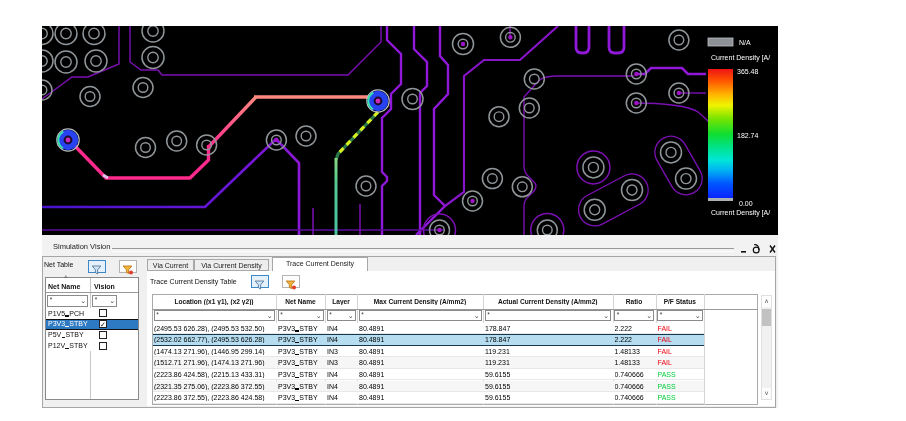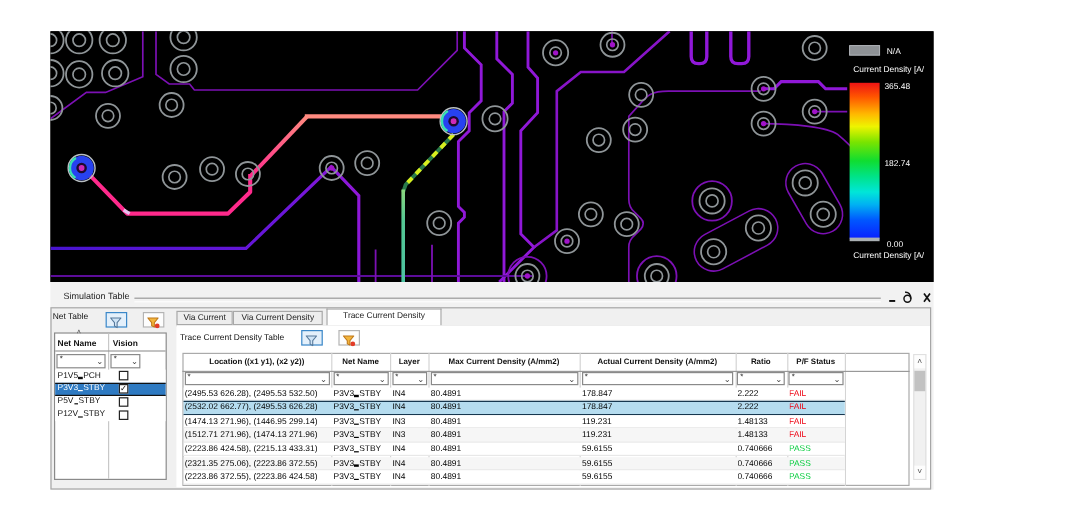--- a/index.html
+++ b/index.html
@@ -174,21 +174,21 @@
       <text x="697" y="19" fill="#fff" font-size="7" font-family="Liberation Sans,sans-serif">N/A</text>
       <text x="669" y="34" fill="#fff" font-size="7" font-family="Liberation Sans,sans-serif">Current Density [A/</text>
       <text x="695" y="48" fill="#fff" font-size="7" font-family="Liberation Sans,sans-serif">365.48</text>
       <rect x="666" y="43" width="25" height="130" fill="url(#cbar)"></rect>
       <rect x="666" y="172" width="25" height="3" fill="#aab0b4"></rect>
       <text x="695" y="112" fill="#fff" font-size="7" font-family="Liberation Sans,sans-serif">182.74</text>
       <text x="697" y="180" fill="#fff" font-size="7" font-family="Liberation Sans,sans-serif">0.00</text>
       <text x="669" y="189" fill="#fff" font-size="7" font-family="Liberation Sans,sans-serif">Current Density [A/</text>
     </svg></div>
 <div class="abs" style="left:42px;top:235px;width:736px;height:173px;background:#f2f2f2;"></div>
-<div class="abs" style="left:53px;top:242px;font-size:7.5px;color:#222;">Simulation Table</div>
+<div class="abs" style="left:53px;top:242px;font-size:7.5px;color:#222;">Simulation Vision</div>
 <div class="abs" style="left:112px;top:248px;width:622px;height:2px;border-top:1px solid #9a9a9a;border-bottom:1px solid #fdfdfd;"></div>
 <div class="abs" style="left:740px;top:241px;width:38px;height:12px;"><svg width="38" height="12" viewBox="0 0 38 12">
 <rect x="1" y="8" width="5" height="1.6" fill="#111"></rect>
 <g stroke="#111" fill="none" stroke-width="1.2">
         <circle cx="16.2" cy="7" r="2.9"></circle>
         <path d="M14.2 1.6 C17.2 1.2 19.1 3.4 18.9 7"></path>
       </g>
 <g stroke="#111" stroke-width="1.4">
         <path d="M30 2.5 L35 9.5 M35 2.5 L30 9.5"></path>
       </g>

